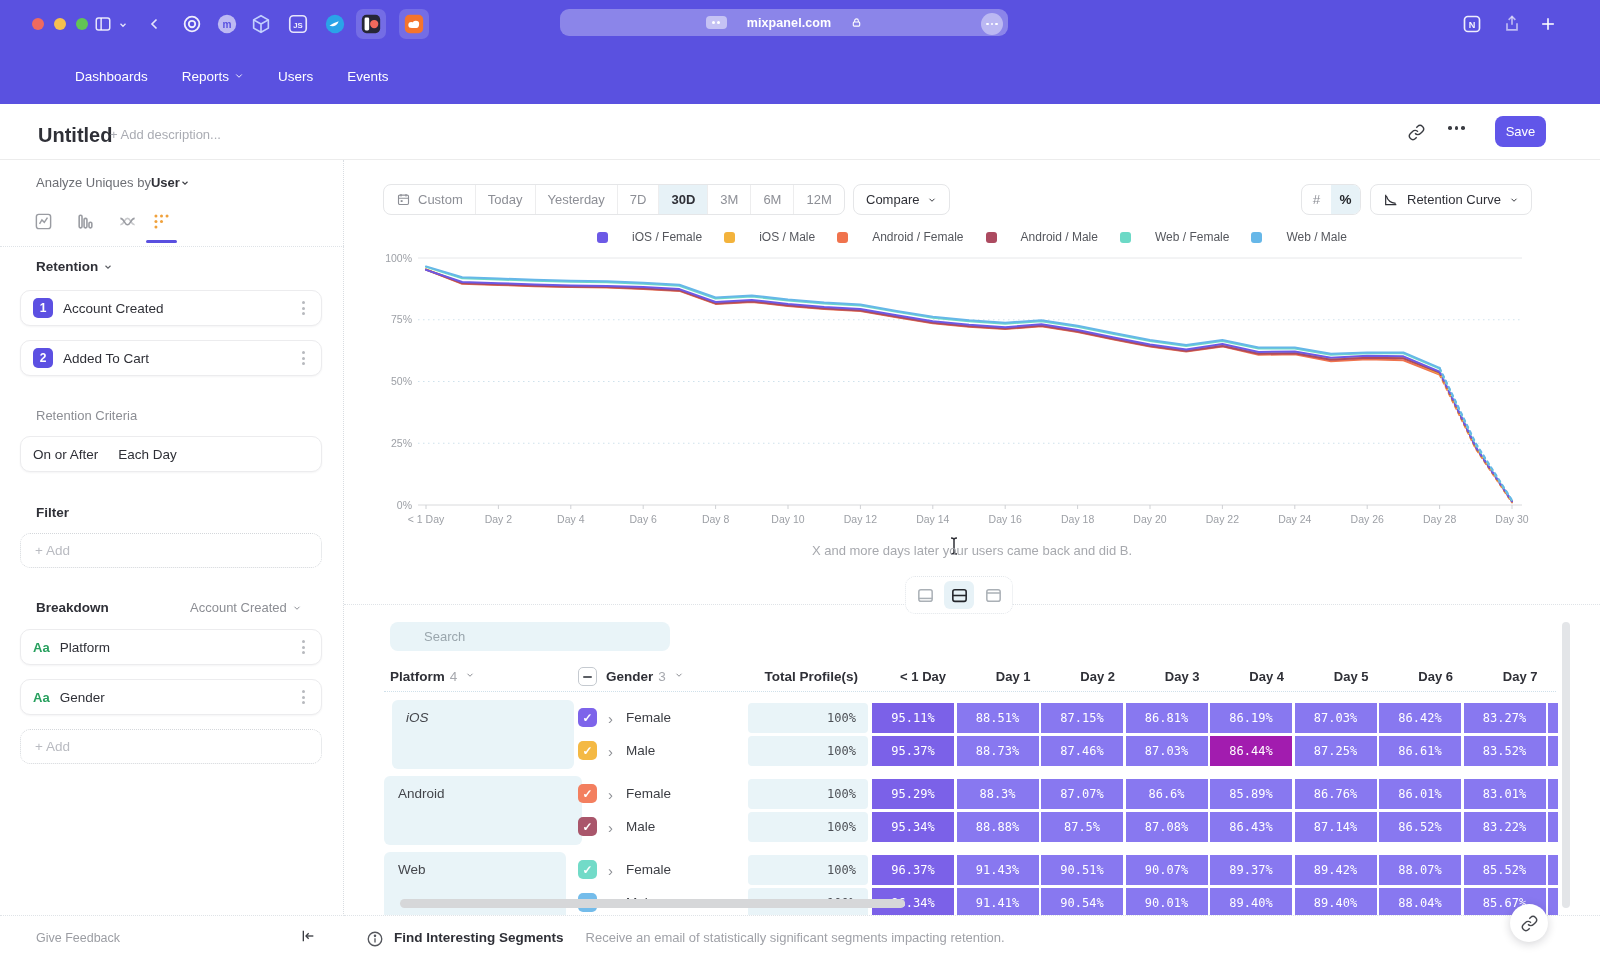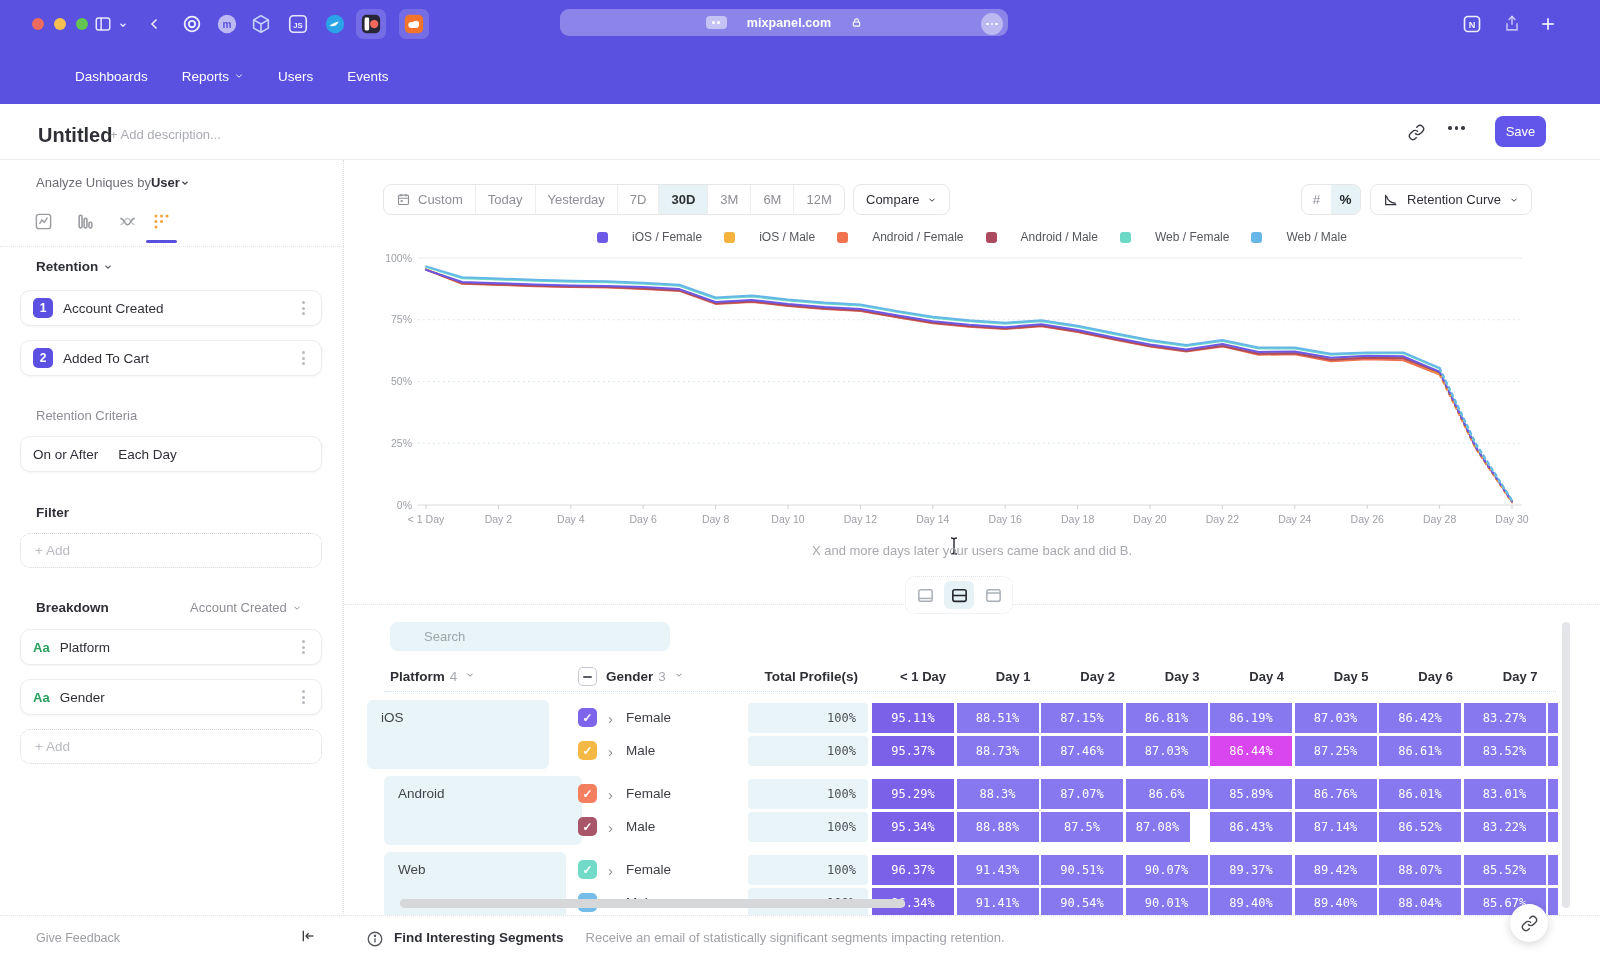--- a/index.html
+++ b/index.html
@@ -642,21 +642,21 @@
         <div class="day-h" style="left: 697px; top: 57px;">Day 2</div>
         <div class="day-h" style="left: 781.5px; top: 57px;">Day 3</div>
         <div class="day-h" style="left: 866px; top: 57px;">Day 4</div>
         <div class="day-h" style="left: 950.5px; top: 57px;">Day 5</div>
         <div class="day-h" style="left: 1035px; top: 57px;">Day 6</div>
         <div class="day-h" style="left: 1119.5px; top: 57px;">Day 7</div>
       </div>
     <div class="abs" style="left:40px;top:79px;width:1172px;border-top:1px dotted #cfe0ea"></div>
 
     <div id="table-groups">
-        <div class="abs chipbg" style="left: 23px; top: 88px; width: 182px; height: 69px;">
+        <div class="abs chipbg" style="left: 48px; top: 88px; width: 182px; height: 69px; font-style: italic;">
           <span class="plat-lbl" style="position:absolute;left:14px;top:10px">iOS</span>
         </div>
         <div class="abs" style="left: 0px; top: 91px; width: 1256px; height: 30px;">
           <div class="g-check" style="position:absolute;left:234px;top:5px;background:#7D64EA">✓</div>
           <span class="g-chev" style="position:absolute;left:264px;top:8px">›</span>
           <span class="g-lbl" style="position:absolute;left:282px;top:7px">Female</span>
           <div class="total-chip" style="left:404px;top:0">100%</div>
           <div class="cell" style="left:528px;top:0;width:82px;background:#7B61E8">95.11%</div>
           <div class="cell" style="left:612.5px;top:0;width:82px;background:#8878F0">88.51%</div>
           <div class="cell" style="left:697px;top:0;width:82px;background:#8878F0">87.15%</div>
@@ -669,21 +669,21 @@
         </div>
         <div class="abs" style="left: 0px; top: 124px; width: 1256px; height: 30px;">
           <div class="g-check" style="position:absolute;left:234px;top:5px;background:#F4B944">✓</div>
           <span class="g-chev" style="position:absolute;left:264px;top:8px">›</span>
           <span class="g-lbl" style="position:absolute;left:282px;top:7px">Male</span>
           <div class="total-chip" style="left:404px;top:0">100%</div>
           <div class="cell" style="left:528px;top:0;width:82px;background:#7B61E8">95.37%</div>
           <div class="cell" style="left:612.5px;top:0;width:82px;background:#8878F0">88.73%</div>
           <div class="cell" style="left:697px;top:0;width:82px;background:#8878F0">87.46%</div>
           <div class="cell" style="left:781.5px;top:0;width:82px;background:#8878F0">87.03%</div>
-          <div class="cell" style="left:866px;top:0;width:82px;background:#d946ef">86.44%</div>
+          <div class="cell" style="left:866px;top:0;width:82px;background:#a21caf">86.44%</div>
           <div class="cell" style="left:950.5px;top:0;width:82px;background:#8878F0">87.25%</div>
           <div class="cell" style="left:1035px;top:0;width:82px;background:#8878F0">86.61%</div>
           <div class="cell" style="left:1119.5px;top:0;width:82px;background:#8878F0">83.52%</div>
           <div class="cell" style="left:1204px;top:0;width:10px;background:#8878F0"></div>
         </div>
         <div class="abs chipbg" style="left: 40px; top: 164px; width: 198px; height: 69px;">
           <span class="plat-lbl" style="position:absolute;left:14px;top:10px">Android</span>
         </div>
         <div class="abs" style="left: 0px; top: 167px; width: 1256px; height: 30px;">
           <div class="g-check" style="position:absolute;left:234px;top:5px;background:#F37F5F">✓</div>
@@ -701,21 +701,21 @@
           <div class="cell" style="left:1204px;top:0;width:10px;background:#8878F0"></div>
         </div>
         <div class="abs" style="left: 0px; top: 200px; width: 1256px; height: 30px;">
           <div class="g-check" style="position:absolute;left:234px;top:5px;background:#A9566B">✓</div>
           <span class="g-chev" style="position:absolute;left:264px;top:8px">›</span>
           <span class="g-lbl" style="position:absolute;left:282px;top:7px">Male</span>
           <div class="total-chip" style="left:404px;top:0">100%</div>
           <div class="cell" style="left:528px;top:0;width:82px;background:#7B61E8">95.34%</div>
           <div class="cell" style="left:612.5px;top:0;width:82px;background:#8878F0">88.88%</div>
           <div class="cell" style="left:697px;top:0;width:82px;background:#8878F0">87.5%</div>
-          <div class="cell" style="left:781.5px;top:0;width:64px;background:#8878F0">87.08%</div>
+          <div class="cell" style="left:781.5px;top:0;width:82px;background:#8878F0">87.08%</div>
           <div class="cell" style="left:866px;top:0;width:82px;background:#8878F0">86.43%</div>
           <div class="cell" style="left:950.5px;top:0;width:82px;background:#8878F0">87.14%</div>
           <div class="cell" style="left:1035px;top:0;width:82px;background:#8878F0">86.52%</div>
           <div class="cell" style="left:1119.5px;top:0;width:82px;background:#8878F0">83.22%</div>
           <div class="cell" style="left:1204px;top:0;width:10px;background:#8878F0"></div>
         </div>
         <div class="abs chipbg" style="left: 40px; top: 240px; width: 182px; height: 69px;">
           <span class="plat-lbl" style="position:absolute;left:14px;top:10px">Web</span>
         </div>
         <div class="abs" style="left: 0px; top: 243px; width: 1256px; height: 30px;">

